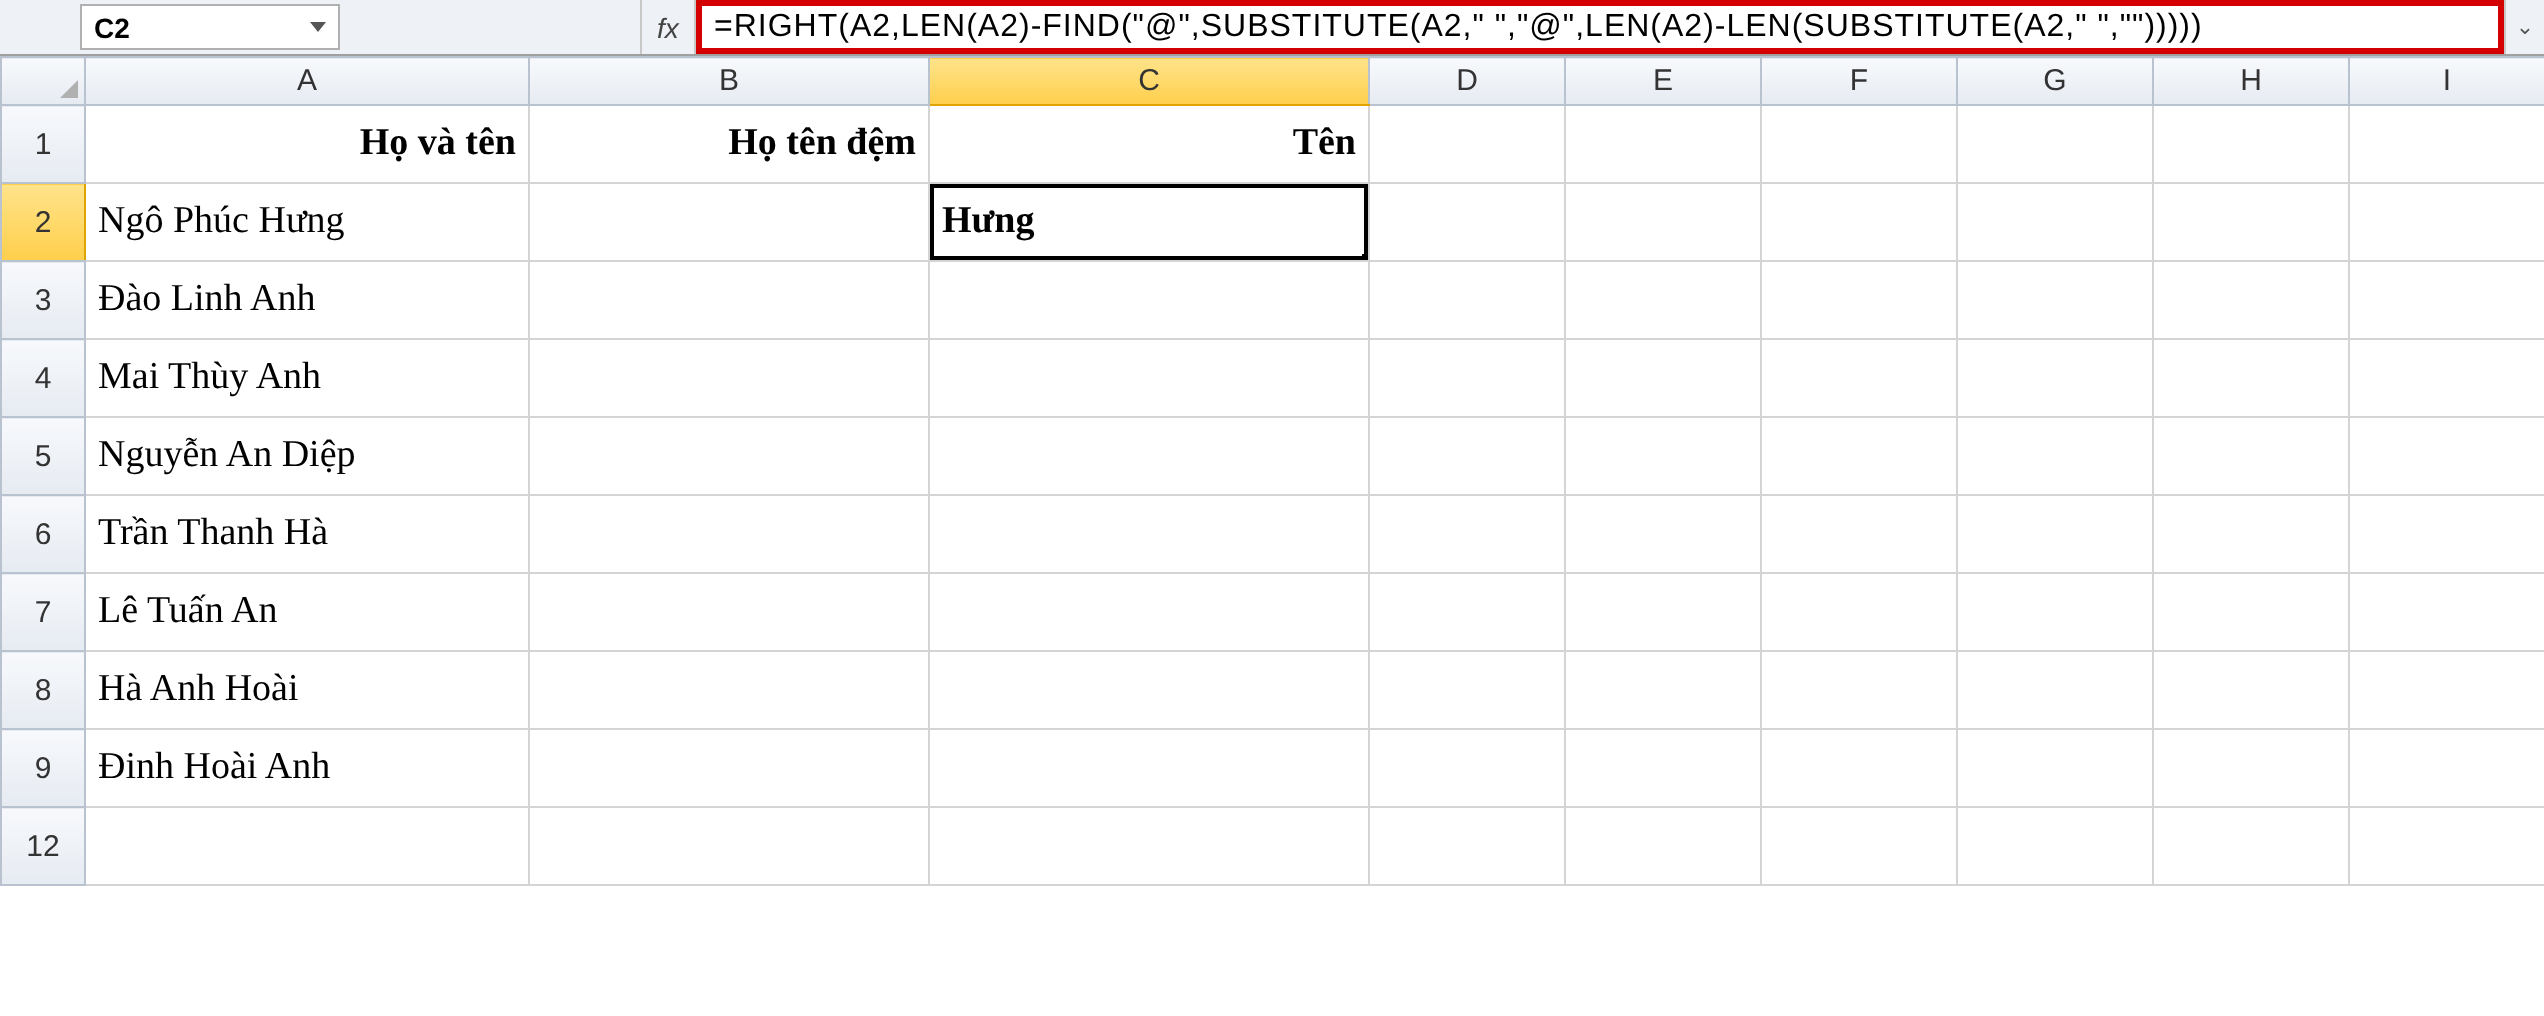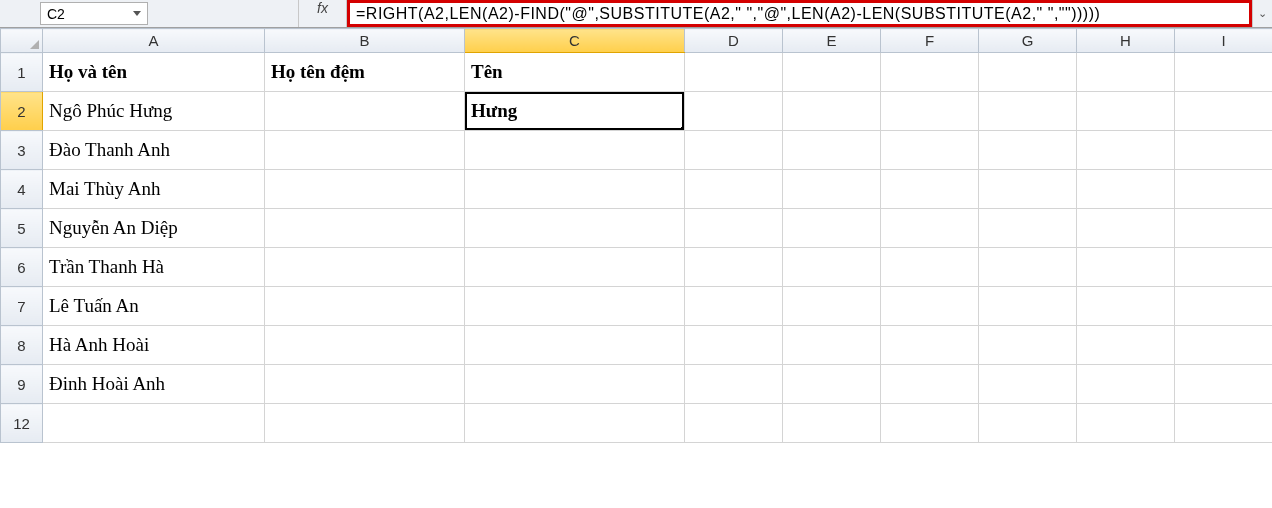--- a/index.html
+++ b/index.html
@@ -12,41 +12,43 @@
     user-select: none;
   }
   .formula-bar {
     display: flex;
     align-items: stretch;
     height: 28px;
     border-bottom: 1px solid #a0a0a0;
     background: #eef1f5;
   }
   .name-box {
-    width: 108px;
+    width: 130px;
     display: flex;
     align-items: center;
     background: #fff;
     border: 1px solid #b0b0b0;
     margin: 2px 0 2px 40px;
     padding: 0 6px;
     font-size: 14px;
     position: relative;
+    font-weight: bold;
   }
   .name-box .dd {
     margin-left: auto;
     width: 0; height: 0;
     border-left: 4px solid transparent;
     border-right: 4px solid transparent;
     border-top: 5px solid #555;
   }
   .name-gap { width: 150px; }
   .fx {
-    width: 49px;
+    width: 28px;
     display: flex;
+    align-items: center;
     justify-content: center;
     font-style: italic;
     font-size: 14px;
     color: #444;
     border-left: 1px solid #c8c8c8;
     border-right: 1px solid #c8c8c8;
     background: #eef1f5;
   }
   .formula-input {
     flex: 1;
@@ -129,21 +131,21 @@
   .col-C { width: 220px; }
   .col-rest { width: 98px; }
   .cell-inner {
     padding: 0 6px;
     font-size: 19px;
     font-family: "Times New Roman", serif;
     line-height: 38px;
     height: 38px;
     overflow:hidden;
   }
-  .hdr { font-weight: bold; text-align: left; }
+  .hdr { font-weight: bold; text-align: right; }
   .selected-cell {
     position: relative;
     font-weight: bold;
   }
   .selected-cell::after {
     content:"";
     position:absolute;
     top:-1px;left:-1px;right:-1px;bottom:-1px;
     border:3px solid #000;
     pointer-events:none;
@@ -258,21 +260,21 @@
           <td>
             <div class="cell-inner"></div>
           </td>
           <td>
             <div class="cell-inner"></div>
           </td>
         </tr>
         <tr>
           <th class="rowhead">3</th>
           <td>
-            <div class="cell-inner">Đào Thanh Anh</div>
+            <div class="cell-inner">Đào Linh Anh</div>
           </td>
           <td>
             <div class="cell-inner"></div>
           </td>
           <td>
             <div class="cell-inner"></div>
           </td>
           <td>
             <div class="cell-inner"></div>
           </td>

